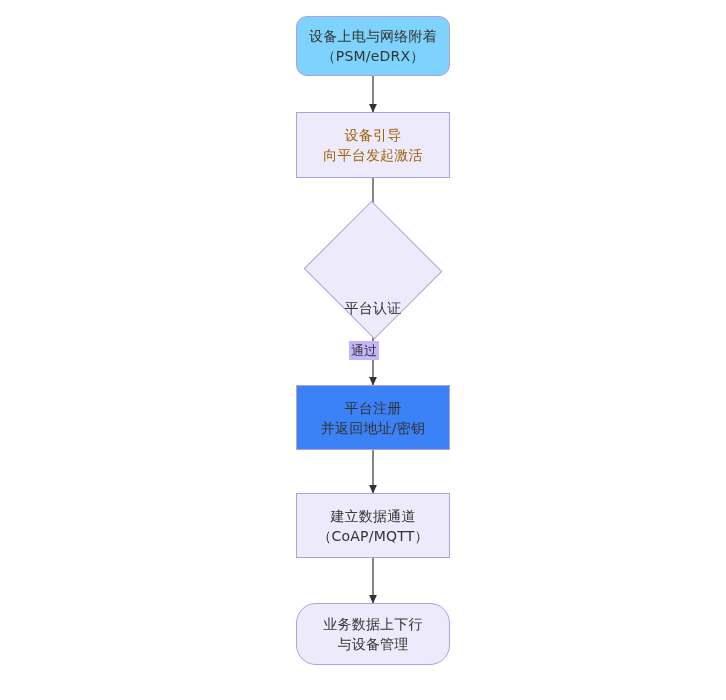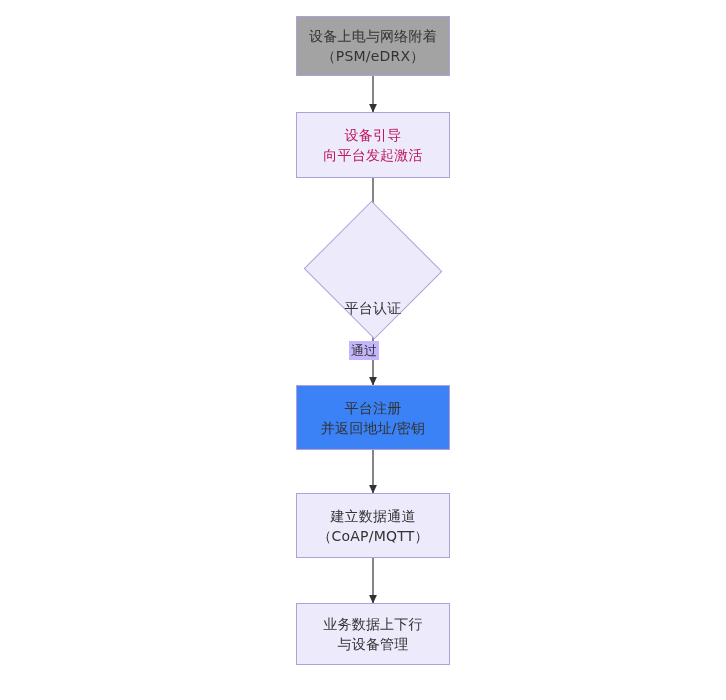--- a/index.html
+++ b/index.html
@@ -91,43 +91,43 @@
     <g id="edges-group">
         <line x1="373" y1="76" x2="373" y2="112" stroke="#333333" stroke-width="1.2" marker-end="url(#arrowhead)"></line>
         <line x1="373" y1="178" x2="373" y2="222" stroke="#333333" stroke-width="1.2" marker-end="url(#arrowhead)"></line>
         <line x1="373" y1="318" x2="373" y2="385" stroke="#333333" stroke-width="1.2" marker-end="url(#arrowhead)"></line>
         <line x1="373" y1="450" x2="373" y2="493" stroke="#333333" stroke-width="1.2" marker-end="url(#arrowhead)"></line>
         <line x1="373" y1="558" x2="373" y2="603" stroke="#333333" stroke-width="1.2" marker-end="url(#arrowhead)"></line>
       </g>
   </svg>
 
   <div id="nodes-group">
-      <div class="node node-process" style="left: 296px; top: 16px; width: 154px; height: 60px; background: #a3a3a3; border-color: rgb(179, 157, 219); color: rgb(51, 51, 51);">
+      <div class="node node-process" style="left: 296px; top: 16px; width: 154px; height: 60px; background: #7dd3fc; border-color: rgb(179, 157, 219); color: rgb(51, 51, 51); border-radius: 11px;">
         <span class="node-line">设备上电与网络附着</span>
         <span class="node-line">（PSM/eDRX）</span>
       </div>
-      <div class="node node-process" style="left: 296px; top: 112px; width: 154px; height: 66px; background: rgb(236, 234, 251); border-color: rgb(179, 157, 219); color: #be185d;">
+      <div class="node node-process" style="left: 296px; top: 112px; width: 154px; height: 66px; background: rgb(236, 234, 251); border-color: rgb(179, 157, 219); color: #a16207;">
         <span class="node-line">设备引导</span>
         <span class="node-line">向平台发起激活</span>
       </div>
       <div class="node node-decision" style="left: 323px; top: 222px; width: 100px; height: 96px; justify-content: flex-end;">
         <div class="diamond-shape" style="background: rgb(236, 234, 251); border-color: rgb(179, 157, 219);"></div>
         <div class="decision-text">
           <span class="node-line">平台认证</span>
         </div>
       </div>
       <div class="node node-process" style="left: 296px; top: 385px; width: 154px; height: 65px; background: #3b82f6; border-color: rgb(179, 157, 219); color: rgb(51, 51, 51);">
         <span class="node-line">平台注册</span>
         <span class="node-line">并返回地址/密钥</span>
       </div>
       <div class="node node-process" style="left: 296px; top: 493px; width: 154px; height: 65px; background: rgb(236, 234, 251); border-color: rgb(179, 157, 219); color: rgb(51, 51, 51);">
         <span class="node-line">建立数据通道</span>
         <span class="node-line">（CoAP/MQTT）</span>
       </div>
-      <div class="node node-process" style="left: 296px; top: 603px; width: 154px; height: 62px; background: rgb(236, 234, 251); border-color: rgb(179, 157, 219); color: rgb(51, 51, 51);">
+      <div class="node node-process" style="left: 296px; top: 603px; width: 154px; height: 62px; background: rgb(236, 234, 251); border-color: rgb(179, 157, 219); color: rgb(51, 51, 51); border-radius: 20px;">
         <span class="node-line">业务数据上下行</span>
         <span class="node-line">与设备管理</span>
       </div>
     </div>
   <div id="labels-group">
       <div class="edge-label" style="left: 349px; top: 341px; background: #c4b5fd; color: rgb(51, 51, 51);">通过</div>
     </div>
 
 </div>
 

